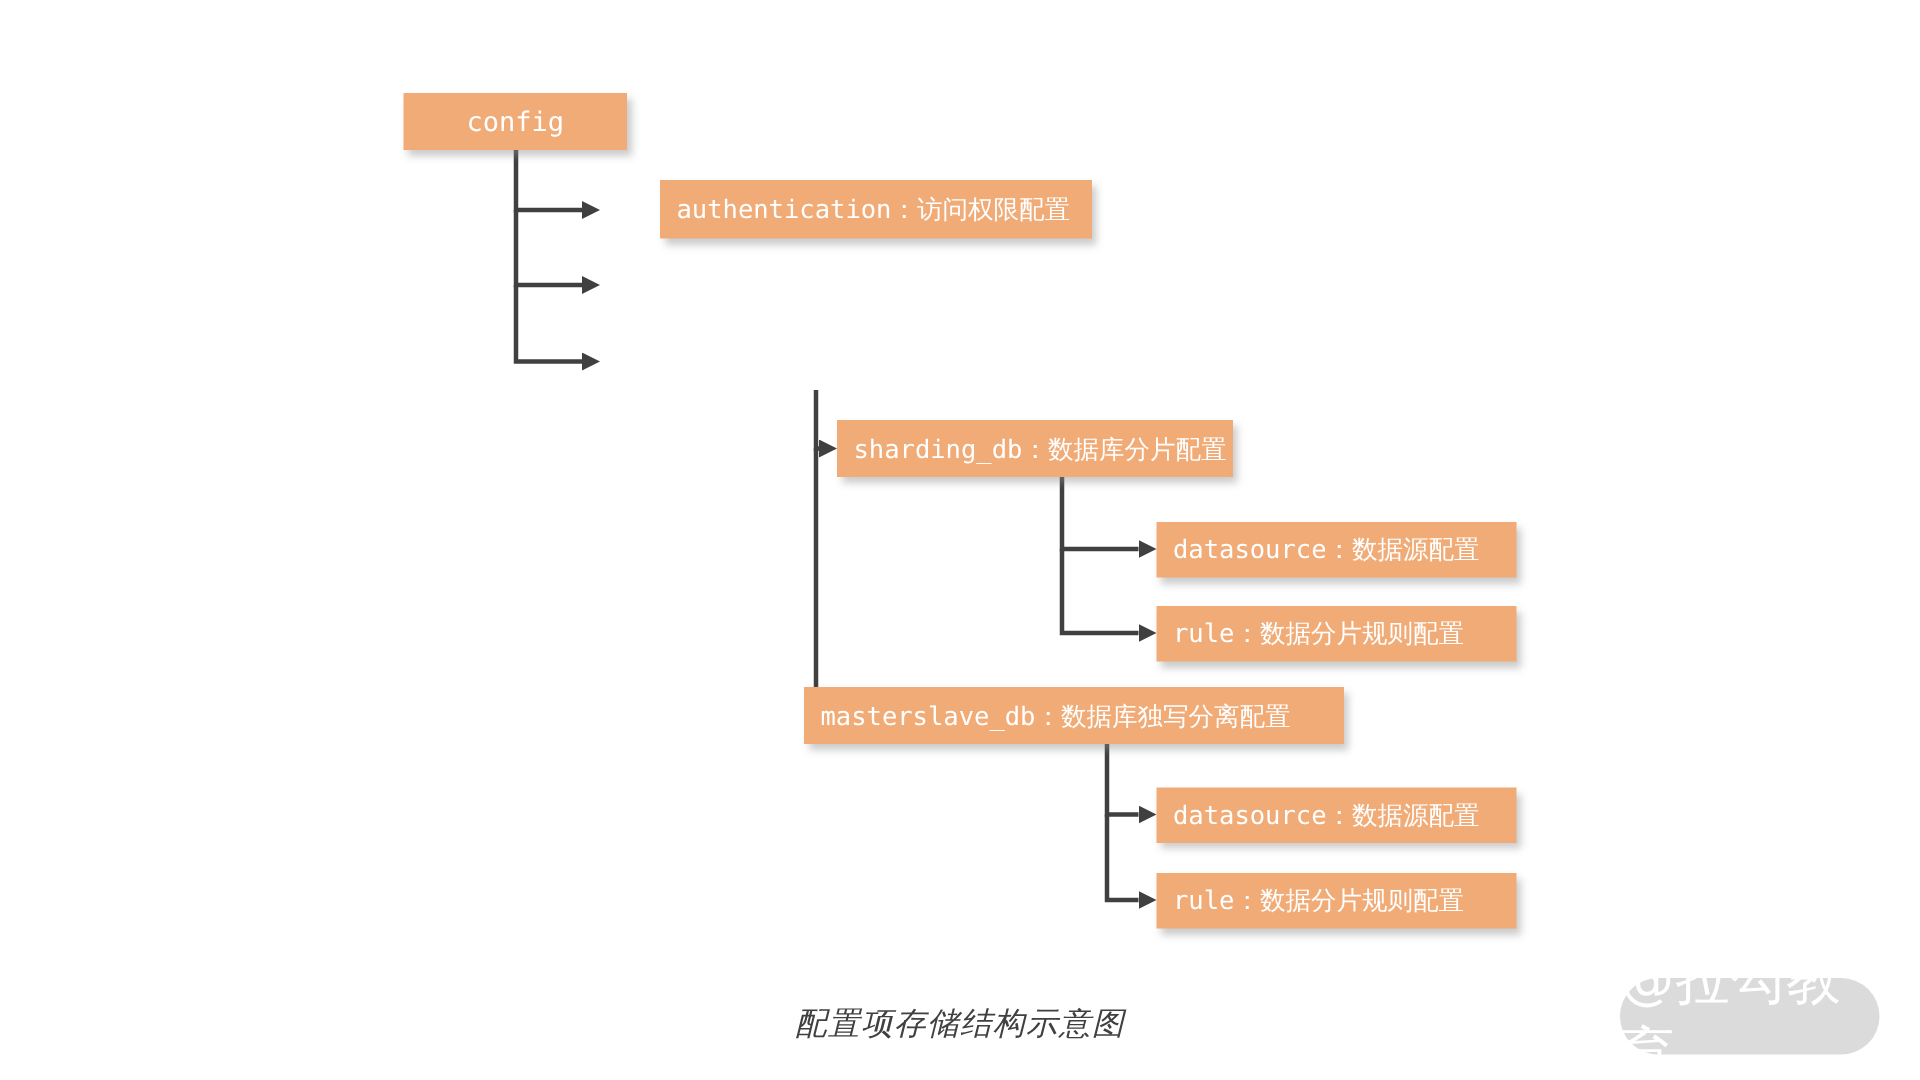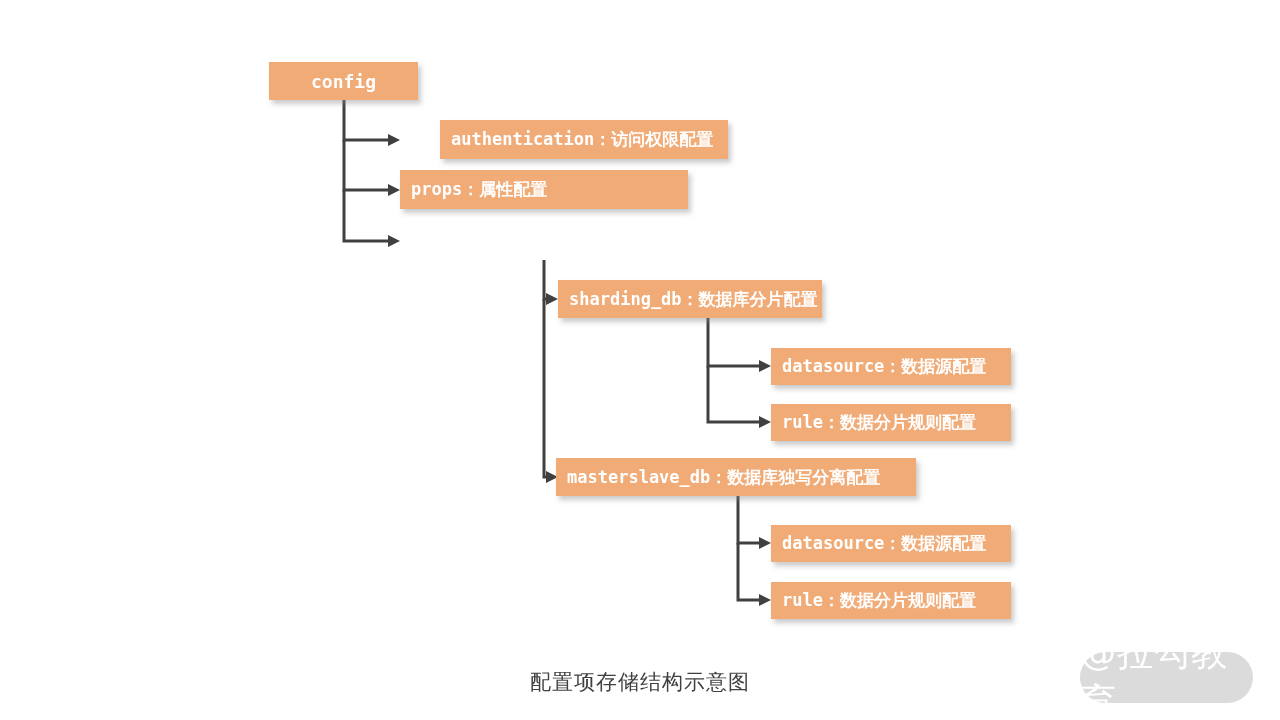--- a/index.html
+++ b/index.html
@@ -24,40 +24,41 @@
   }
   .arrowhead-shape { fill: var(--connector, #404040); }
   .node {
     position: absolute;
     display: flex;
     align-items: center;
     box-sizing: border-box;
     background: var(--node-fill, #F0AB77);
     color: var(--node-text, #FFFFFF);
     font-family: "DejaVu Sans Mono", "DejaVu Sans", sans-serif;
-    font-weight: bold;
+    font-weight: normal;
     font-size: 17px;
     white-space: nowrap;
     padding-left: 11px;
     box-shadow: 3px 4px 5px rgba(140,140,140,0.45);
   }
   .node.centered {
     justify-content: center;
     padding-left: 0;
     font-size: 18px;
   }
   .caption {
     position: absolute;
     left: 0;
     top: 668px;
     width: 100%;
     text-align: center;
     font-size: 21px;
     letter-spacing: 1px;
     color: var(--caption-text, #404040);
+    font-style: italic;
   }
   .watermark {
     position: absolute;
     left: 1080px;
     top: 652px;
     width: 173px;
     height: 51px;
     border-radius: 26px;
     background: var(--watermark-bg, #DBDBDB);
     color: var(--watermark-text, #FFFFFF);
@@ -91,30 +92,29 @@
     <path class="conn" d="M708,366 V422 H759"></path>
 
     <path class="conn" d="M738,496 V543 H759"></path>
     <path class="conn" d="M738,543 V600 H759"></path>
   </svg>
 
   <div class="node centered" style="left:269px; top:62px; width:149px; height:38px;">config</div>
 
   <div class="node" style="left:400px; top:120px; width:288px; height:39px;margin-left:40px;">authentication：访问权限配置</div>
 
-  <div class="node" style="left:400px; top:170px; width:288px; height:39px;">props：属性配置</div>
 
 
   <div class="node" style="left:558px; top:280px; width:264px; height:38px;">sharding_db：数据库分片配置</div>
 
   <div class="node" style="left:771px; top:348px; width:240px; height:37px;">datasource：数据源配置</div>
 
   <div class="node" style="left:771px; top:404px; width:240px; height:37px;">rule：数据分片规则配置</div>
 
-  <div class="node" style="left:556px; top:458px; width:360px; height:38px;">masterslave_db：数据库独写分离配置</div>
+  <div class="node" style="left:536px; top:458px; width:360px; height:38px;">masterslave_db：数据库独写分离配置</div>
 
   <div class="node" style="left:771px; top:525px; width:240px; height:37px;">datasource：数据源配置</div>
 
   <div class="node" style="left:771px; top:582px; width:240px; height:37px;">rule：数据分片规则配置</div>
 
   <div class="caption">配置项存储结构示意图</div>
 
   <div class="watermark">@拉勾教育</div>
 
 </div>

